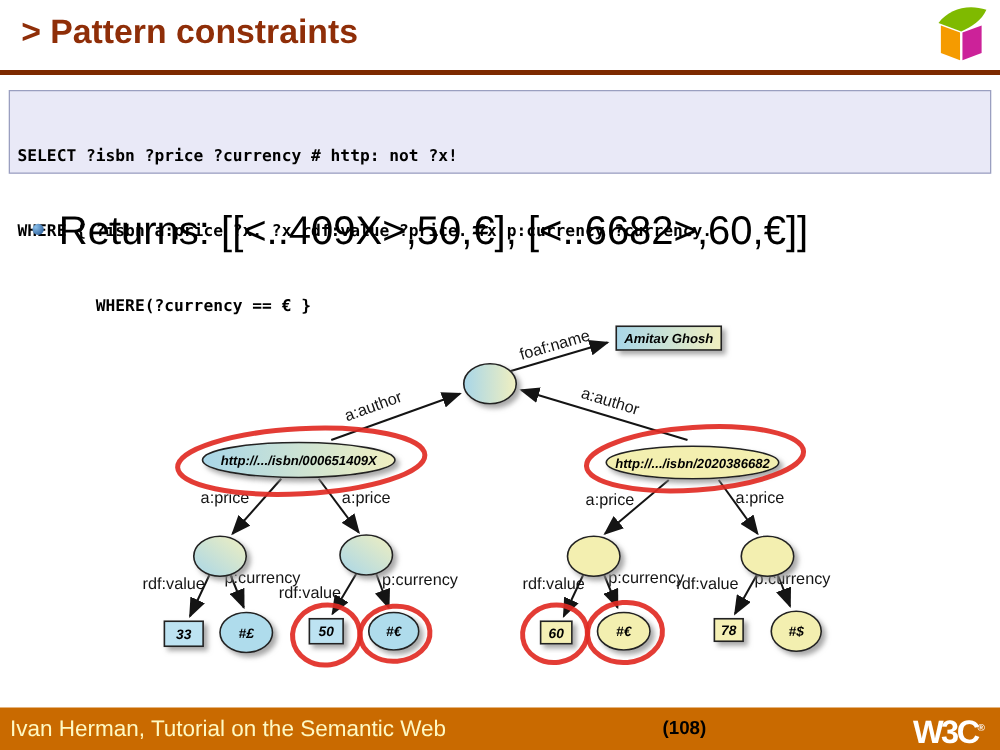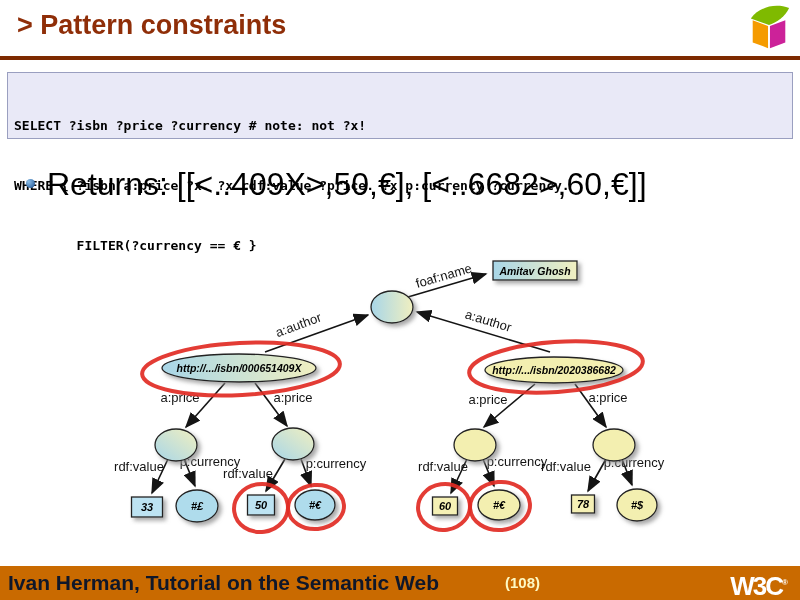--- a/index.html
+++ b/index.html
@@ -30,43 +30,43 @@
   .node-label{font-family:"Liberation Sans",sans-serif;font-size:10.5px;font-weight:bold;
               font-style:italic;fill:#000;}
   .leaf-label{font-family:"Liberation Sans",sans-serif;font-size:11px;font-weight:bold;
               font-style:italic;fill:#000;}
   .edge{stroke:#141414;stroke-width:1.6;}
   .node-shape{stroke:#222;stroke-width:1.3;}
   .red-ann{stroke:#E12B24;stroke-width:4;fill:none;stroke-linecap:round;opacity:0.92;}
 
   
   .footer{position:absolute;left:0;bottom:0;width:800px;height:34px;background:#C96A00;}
-  .footer-author{position:absolute;left:8px;top:0;line-height:34px;color:#0f172a;
-                 font-size:21px;font-weight:bold;}
-  .footer-page{position:absolute;left:505px;top:0;width:60px;text-align:left;
-               line-height:34px;color:#fef9c3;font-size:15px;font-weight:bold;}
+  .footer-author{position:absolute;left:8px;top:0;line-height:34px;color:#fef9c3;
+                 font-size:18px;font-weight:normal;}
+  .footer-page{position:absolute;left:505px;top:0;width:60px;text-align:right;
+               line-height:34px;color:#000000;font-size:15px;font-weight:bold;}
   .w3c-logo{position:absolute;right:12px;top:2px;color:#ffffff;font-weight:bold;
             font-size:26px;letter-spacing:-2px;line-height:30px;}
   .w3c-reg{font-size:8px;letter-spacing:0;vertical-align:super;}
 </style>
 </head>
 <body>
 
 <div class="title">&gt; Pattern constraints</div>
 <div class="title-rule"></div>
 <svg class="cube-logo" viewBox="0 0 48 50">
   <path d="M5,15 C14,3 30,-1 45,4 C41,13 33,18 24,22 Z" fill="#7FBA00"></path>
   <polygon points="7,17 23,23 23,46 7,40" fill="#F59B00"></polygon>
   <polygon points="41,17 25,23 25,46 41,40" fill="#CC2299"></polygon>
 </svg>
 
 <div class="code-block">
-  <div>SELECT ?isbn ?price ?currency # note: not ?x!</div>
+  <div>SELECT ?isbn ?price ?currency # http: not ?x!</div>
   <div>WHERE { ?isbn a:price ?x. ?x rdf:value ?price. ?x p:currency ?currency.</div>
-  <div>        FILTER(?currency == € }</div>
+  <div>        WHERE(?currency == € }</div>
 </div>
 
 <div class="bullet-dot"></div>
 <div class="bullet-text">Returns: [[&lt;..409X&gt;,50,€], [&lt;..6682&gt;,60,€]]</div>
 
 <svg class="diagram" viewBox="0 0 800 312">
   <defs>
     <linearGradient id="gBY" x1="0" y1="0" x2="1" y2="0">
       <stop offset="0" stop-color="#A8D6E8"></stop>
         <stop offset="1" stop-color="#F0EFC0"></stop>

